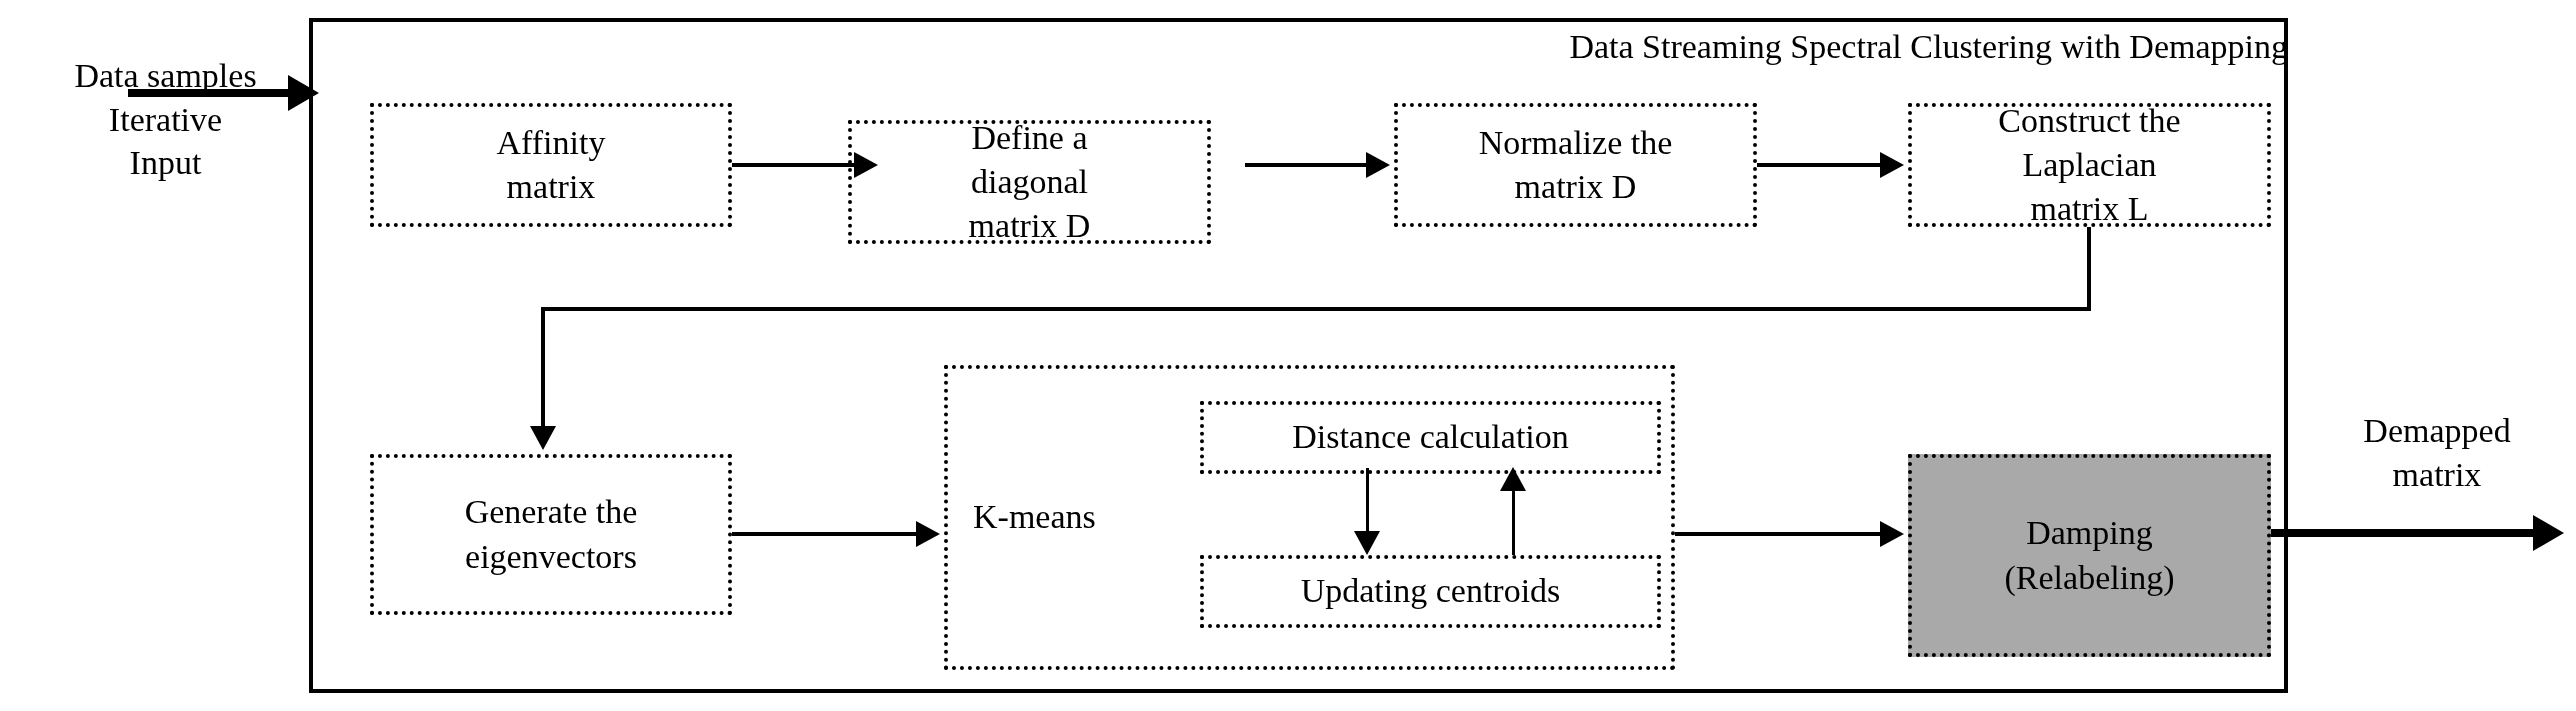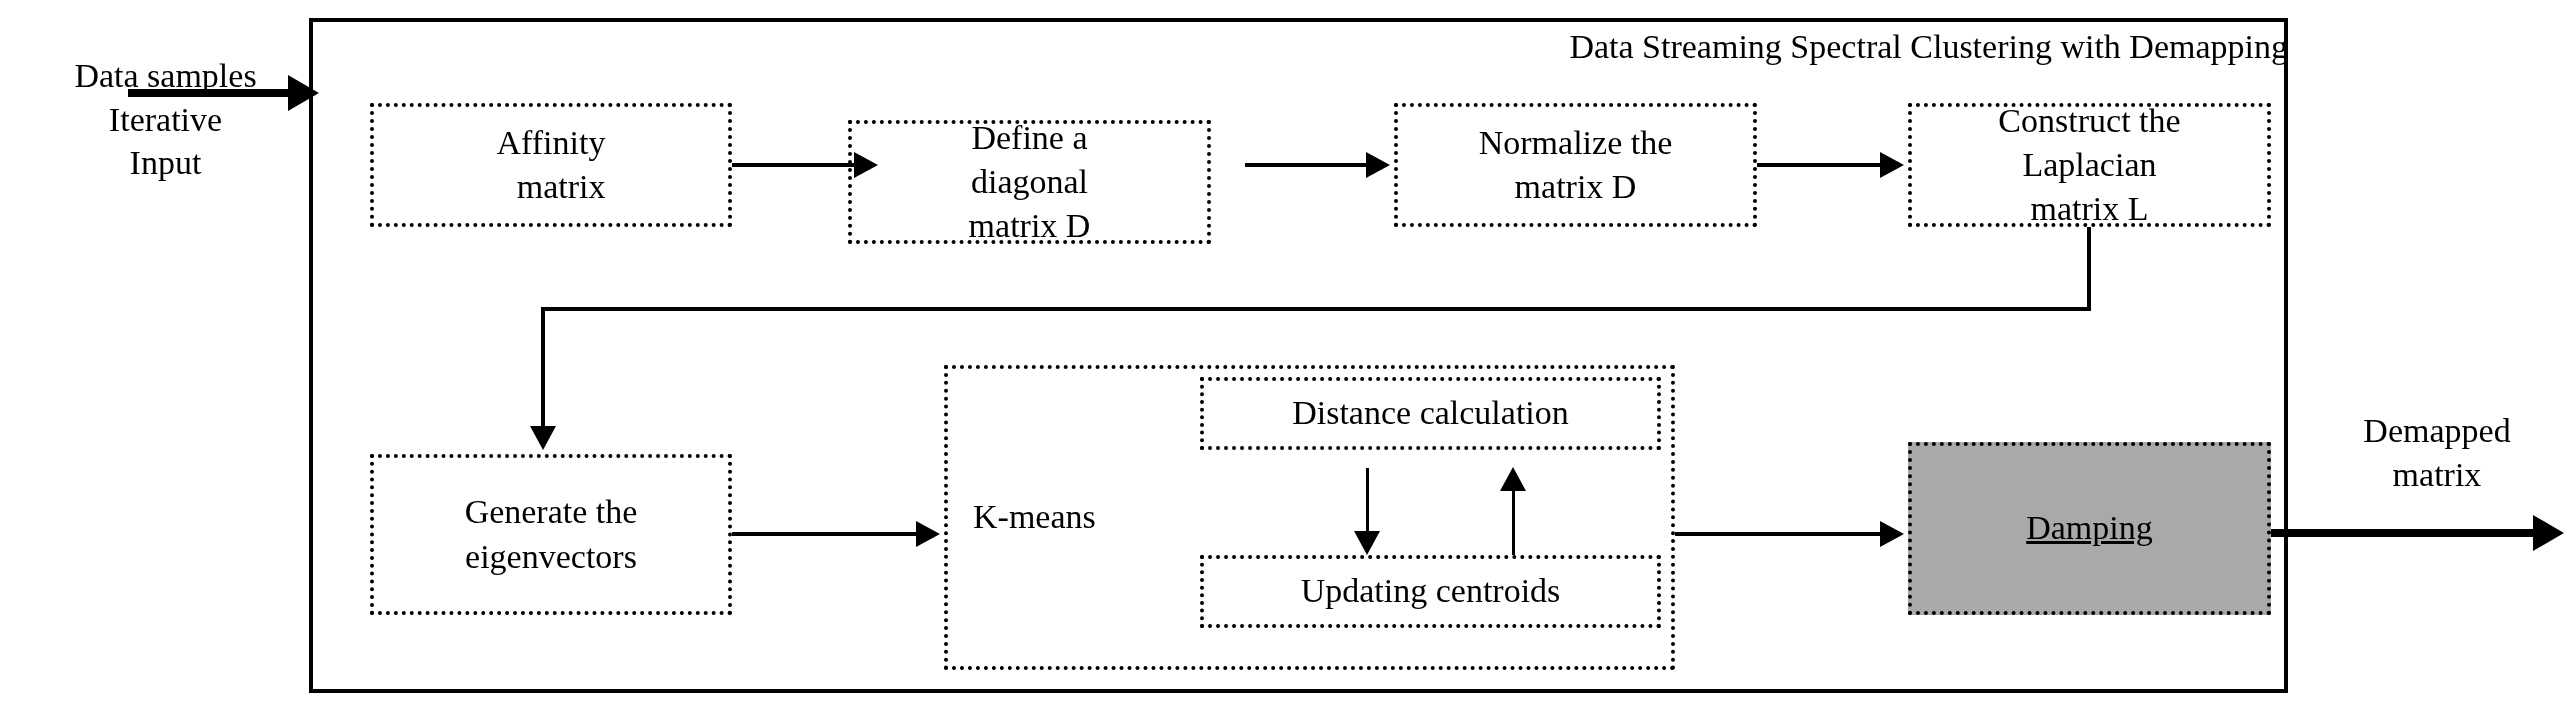--- a/index.html
+++ b/index.html
@@ -54,39 +54,38 @@
     text-align: center;
   }
   .dbox .lines {
     font-size: 34px;
     line-height: 1.30;
     padding: 0 5.6px;
   }
   .dbox .lines div { white-space: nowrap; }
 
   
-  #box-affinity   { left: 370px;  top: 103px; width: 362px; height: 124px; text-align: right; }
+  #box-affinity   { left: 370px;  top: 103px; width: 362px; height: 124px; }
   #box-diagonal   { left: 848px; top: 103px; width: 363px; height: 124px; margin-top: 17px; }
   #box-normalize  { left: 1394px; top: 103px; width: 363px; height: 124px; }
   #box-laplacian  { left: 1908px; top: 103px; width: 363px; height: 124px; }
 
   
   #box-eigen      { left: 370px;  top: 454px; width: 362px; height: 161px; }
   #box-kmeans     { left: 944px; top: 365px; width: 731px; height: 305px;
                     justify-content: flex-start; align-items: center; }
   #box-kmeans .lines { padding-left: 25px; }
 
-  #box-distance   { left: 1200px; top: 377px; width: 461px; height: 73px; }
+  #box-distance   { left: 1200px; top: 401px; width: 461px; height: 73px; }
   #box-updating   { left: 1200px; top: 555px; width: 461px; height: 73px; }
 
   
   #box-damping {
-    left: 1908px; top: 442px; width: 363px; height: 173px;
+    left: 1908px; top: 454px; width: 363px; height: 203px;
     background: #a9a9a9;
-    text-decoration: underline;
   }
 
   
   .hline {
     position: absolute;
     height: 4.2px;
     background: #000000;
   }
   .hline.thick { height: 8.4px; }
   .vline {
@@ -229,20 +228,21 @@
 
   <div class="vline" style="left:1512px; top:489px; width:2.8px; height:66px;"></div>
   <div class="arrow-u" style="left:1500px; top:467px;"></div>
 
   <div class="hline" style="left:1675px; top:532px; width:210px;"></div>
   <div class="arrow-r" style="left:1880px; top:521px;"></div>
 
   <div class="dbox" id="box-damping">
     <div class="lines">
       <div>Damping</div>
+      <div>(Relabeling)</div>
     </div>
   </div>
 
   <div class="hline thick" style="left:2271px; top:529px; width:269px;"></div>
   <div class="arrow-r big" style="left:2533px; top:515px;"></div>
 
   <div class="side-label" id="label-output">
     <div>Demapped</div>
     <div>matrix</div>
   </div>

